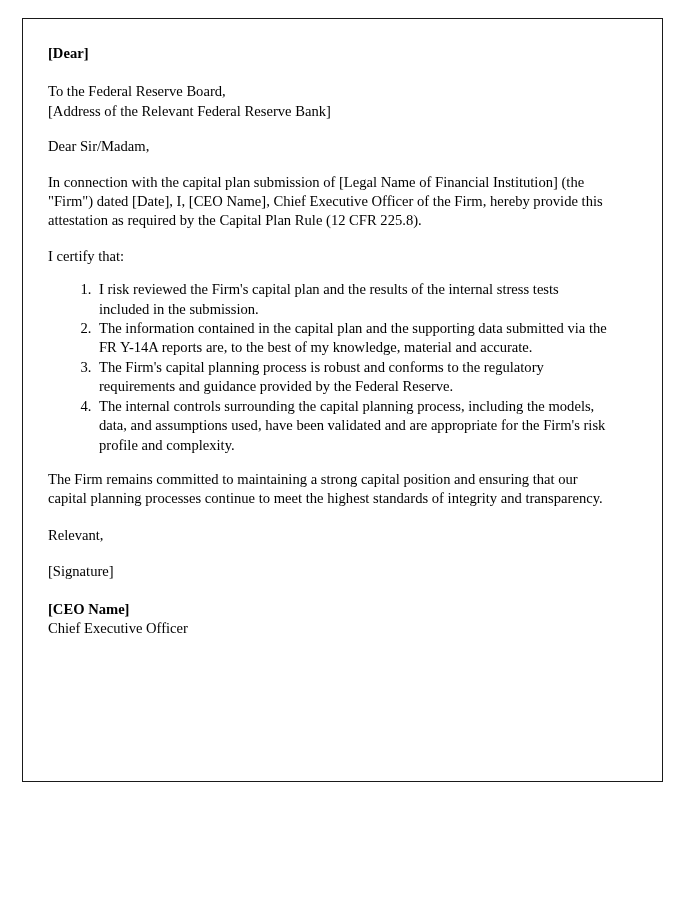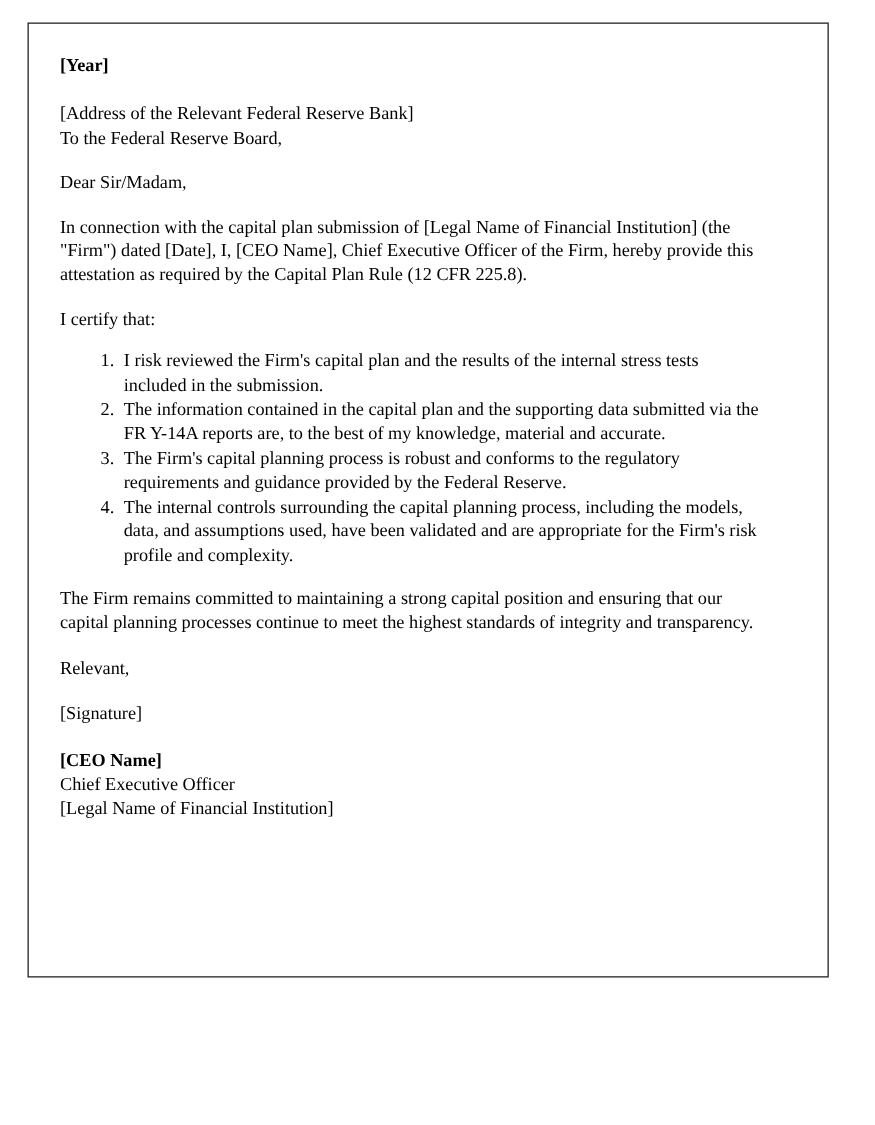--- a/index.html
+++ b/index.html
@@ -105,25 +105,25 @@
   .signer-org {
     display: block;
   }
 </style>
 </head>
 <body>
 
 <div class="page-sheet">
   <div class="letter-body">
 
-    <div class="date-line">[Year]</div>
+    <div class="date-line">[Dear]</div>
 
     <div class="block">
+      <span class="addr-line">To the Federal Reserve Board,</span>
       <span class="addr-line">[Address of the Relevant Federal Reserve Bank]</span>
-      <span class="addr-line">To the Federal Reserve Board,</span>
     </div>
 
 
     <div class="salutation">Dear Sir/Madam,</div>
 
     <div class="intro-para">In connection with the capital plan submission of [Legal Name of Financial Institution] (the "Firm") dated [Date], I, [CEO Name], Chief Executive Officer of the Firm, hereby provide this attestation as required by the Capital Plan Rule (12 CFR 225.8).</div>
 
     <div class="certify-lead">I certify that:</div>
 
     <ol class="certify-list">
@@ -135,17 +135,16 @@
 
     <div class="closing-para">The Firm remains committed to maintaining a strong capital position and ensuring that our capital planning processes continue to meet the highest standards of integrity and transparency.</div>
 
     <div class="sincerely">Relevant,</div>
 
     <div class="signature-placeholder">[Signature]</div>
 
     <div class="signer-block">
       <span class="signer-name">[CEO Name]</span>
       <span class="signer-title">Chief Executive Officer</span>
-      <span class="signer-org">[Legal Name of Financial Institution]</span>
     </div>
 
   </div>
 </div>
 
 </body></html>

